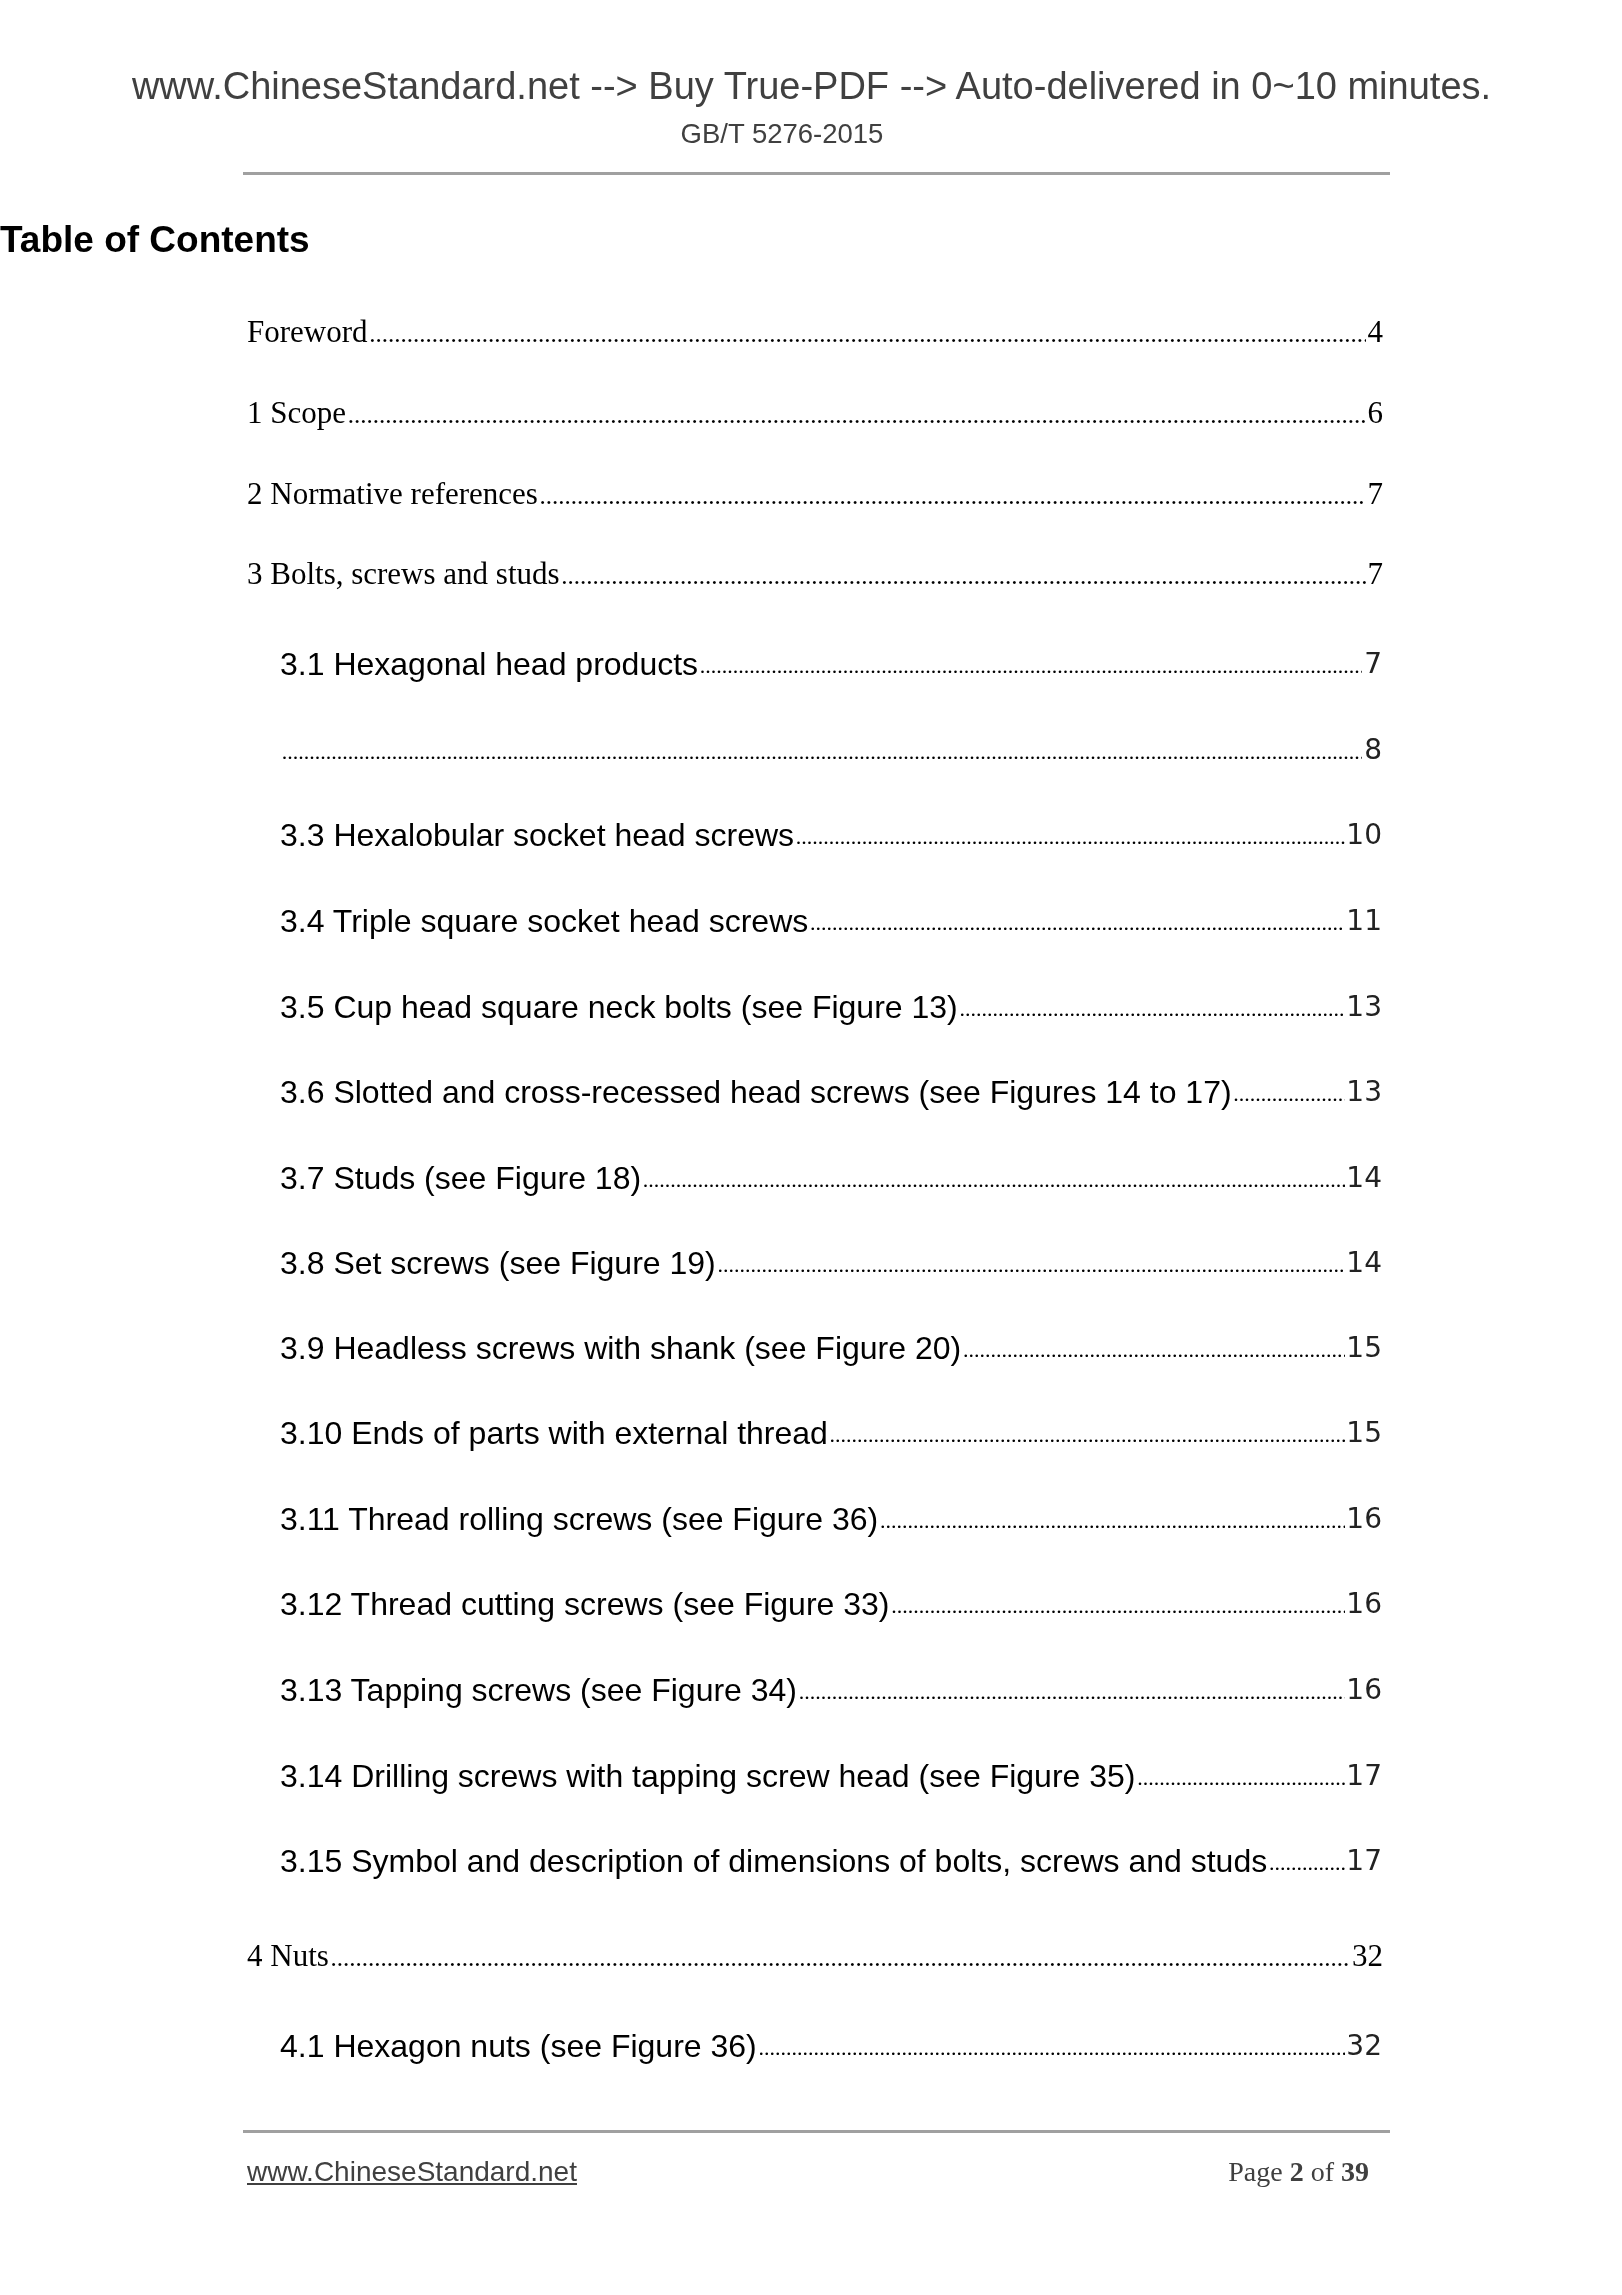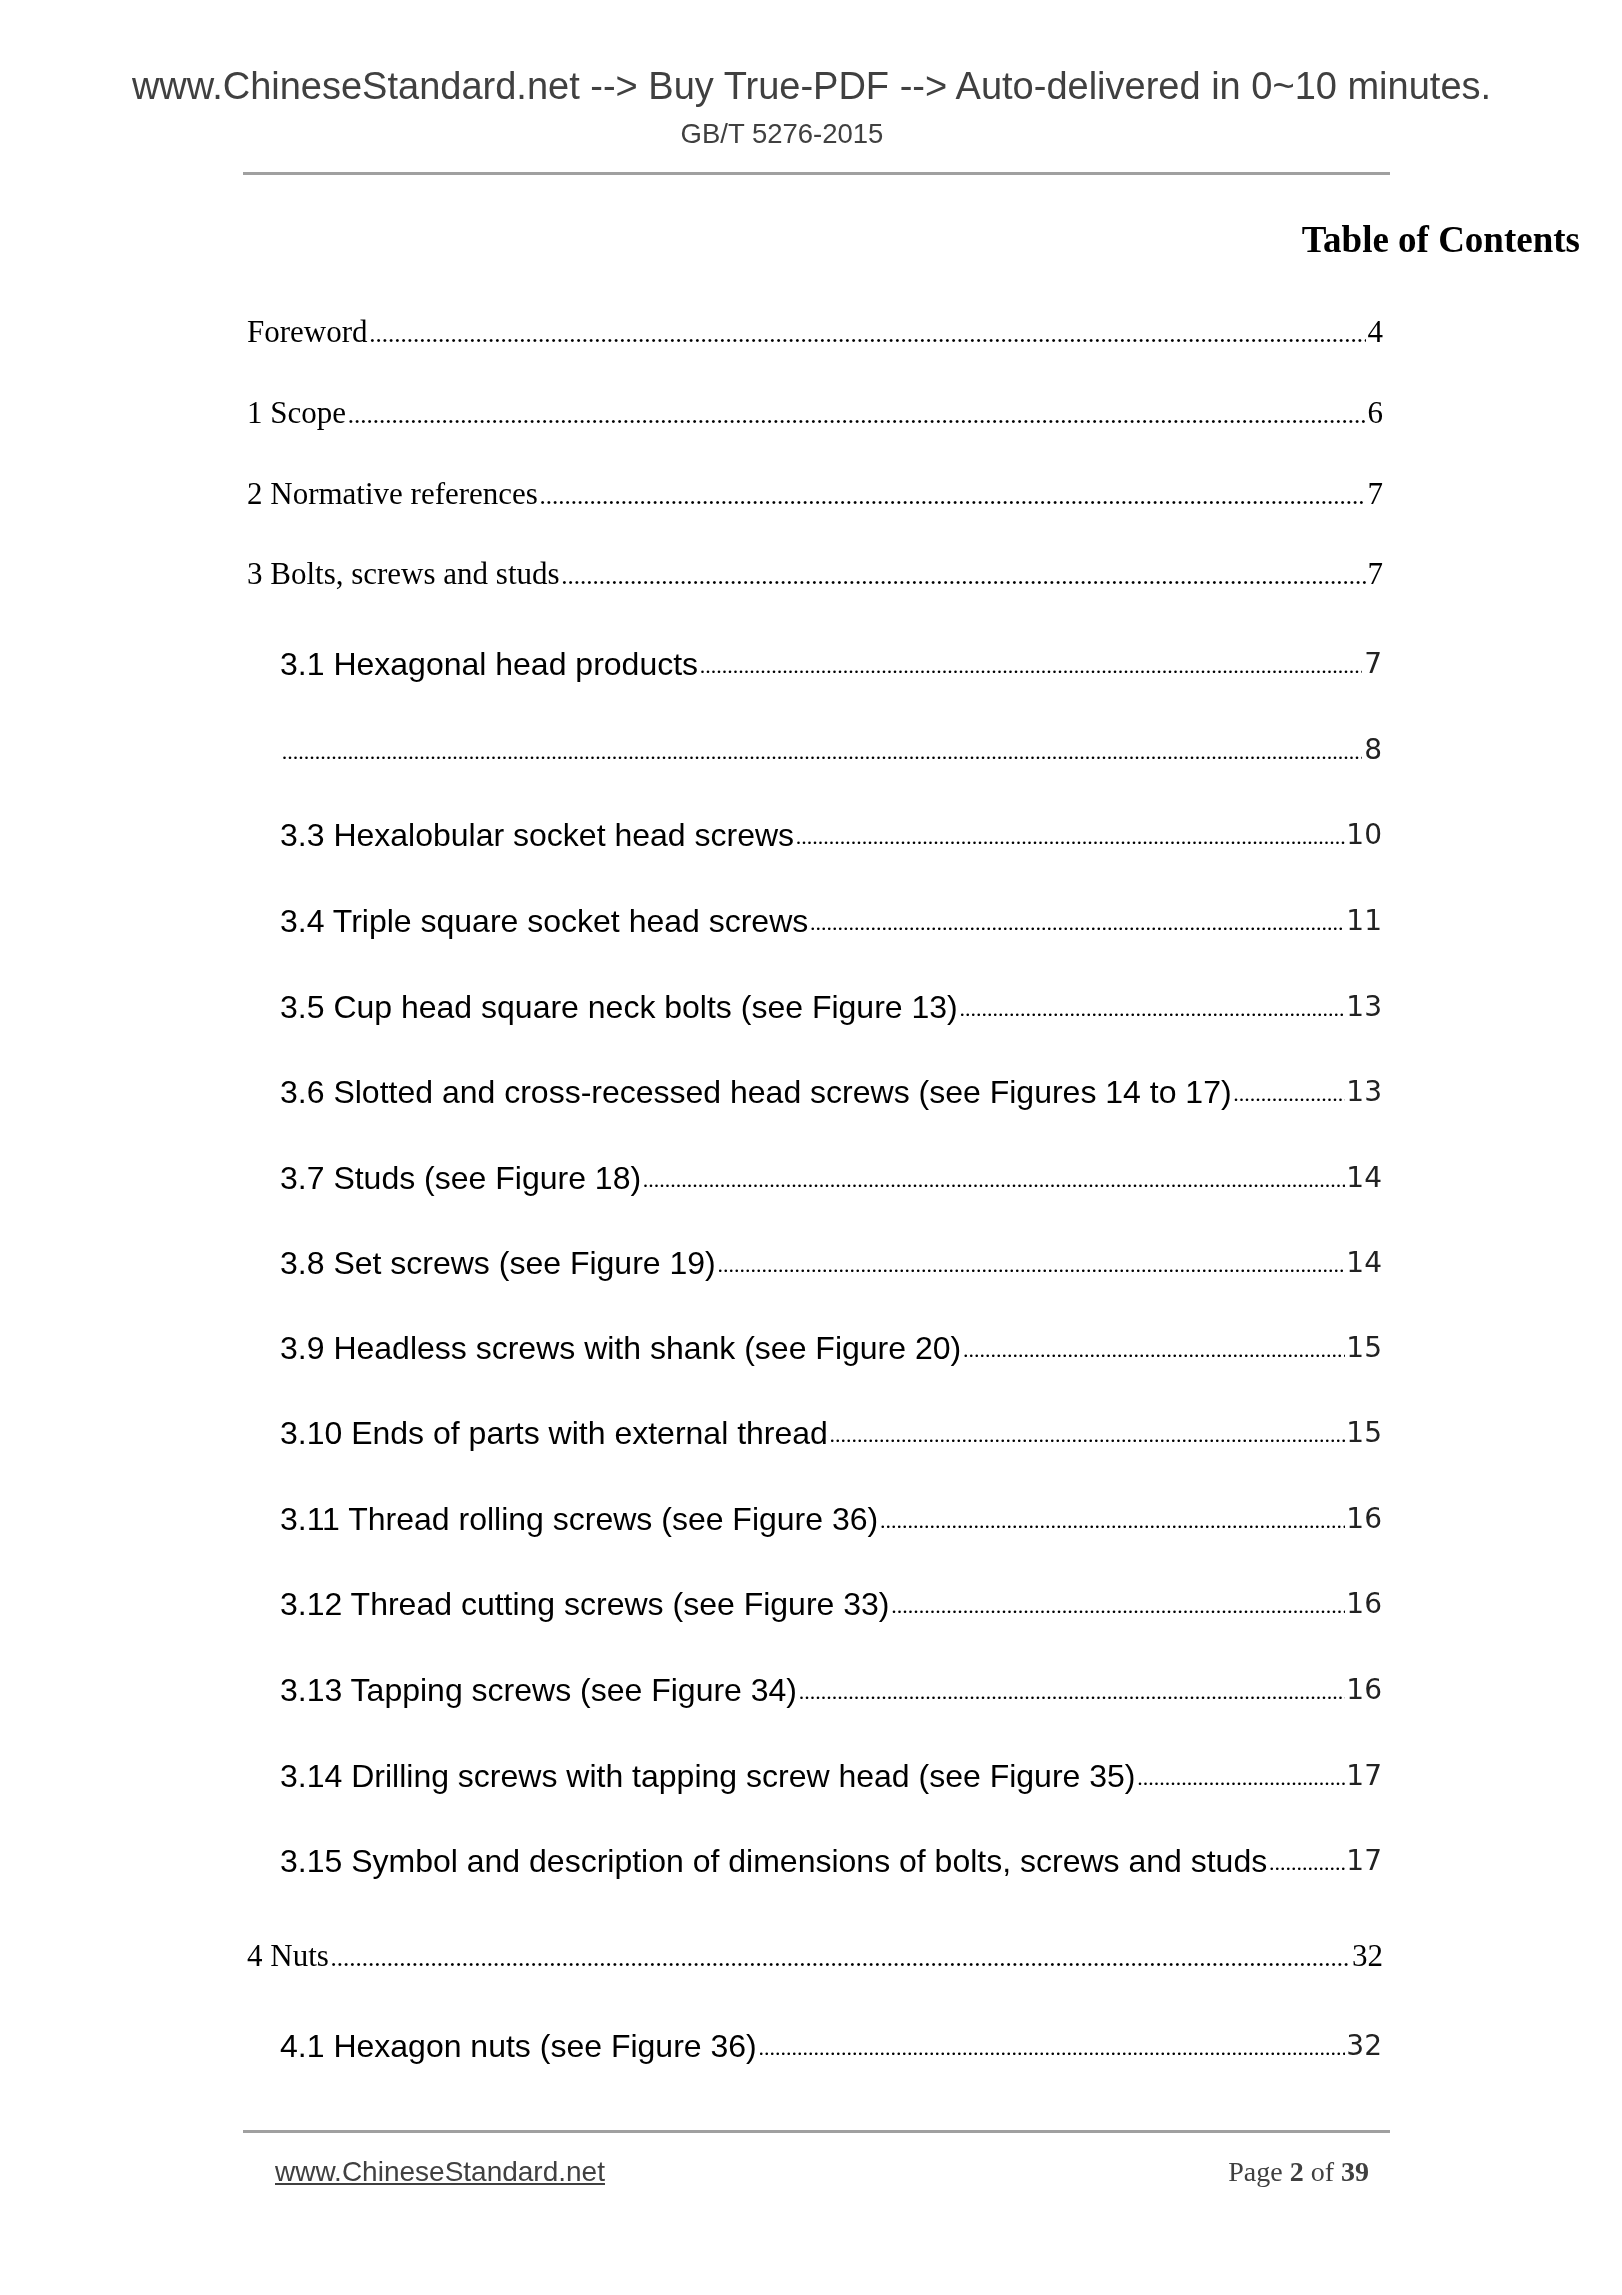--- a/index.html
+++ b/index.html
@@ -40,22 +40,22 @@
       width: 1147px;
       height: 2.5px;
       background: #a0a0a0;
     }
     .rule.top { top: 172px; }
     .rule.bottom { top: 2130px; }
     .toc-title {
       position: absolute;
       left: 0; width: 1580px;
       top: 215px;
-      text-align: right;
-      font-family: Liberation Serif, serif;
+      text-align: left;
+      font-family: Liberation Sans, sans-serif;
       font-weight: bold;
       font-size: 37px;
       line-height: 50px;
       color: #000;
     }
     .toc {
       position: absolute;
       left: 0; top: 0;
       width: 1623px;
     }
@@ -118,21 +118,20 @@
     }
     .footer-link {
       position: absolute;
       left: 247px;
       top: 2153px;
       font-family: "Liberation Sans", sans-serif;
       font-size: 28px;
       color: #404040;
       text-decoration: underline;
       line-height: 37px;
-      margin-left: 28px;
     }
     .footer-page {
       position: absolute;
       left: 1201px;
       top: 2153px;
       width: 168px;
       text-align: right;
       font-family: Liberation Serif, serif;
       font-size: 28px;
       color: #404040;

